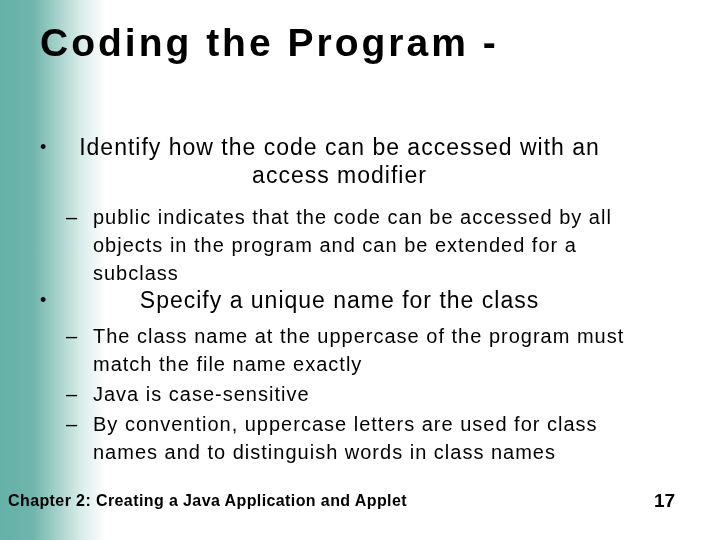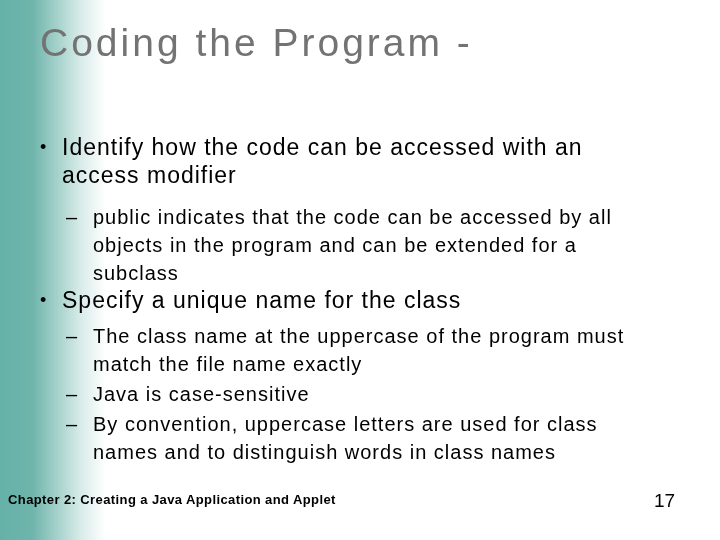--- a/index.html
+++ b/index.html
@@ -23,45 +23,45 @@
     width: 108px;
     height: 540px;
     background: linear-gradient(90deg, #65b1a8 0%, #6fb5ac 30%, #d9ece9 75%, #ffffff 98%);
   }
   .title {
     position: absolute;
     left: 40px;
     top: 19px;
     margin: 0;
     font-size: 39px;
-    font-weight: 400;
+    font-weight: 700;
     line-height: 48px;
     letter-spacing: 3px;
-    color: #737373;
+    color: #000000;
   }
   .title-line { display: block; white-space: nowrap; }
 
   .row {
     position: absolute;
     display: flex;
     align-items: flex-start;
   }
   .lvl1 {
     left: 40px;
     font-size: 23px;
     line-height: 28px;
     letter-spacing: 1px;
   }
   .lvl1 .glyph {
     flex: 0 0 22px;
     width: 22px;
     font-size: 18px;
     line-height: 28px;
   }
-  .lvl1 .txt { width: 555px; }
+  .lvl1 .txt { width: 555px; text-align: center; }
 
   .sublist {
     position: absolute;
     left: 66px;
     font-size: 20px;
     line-height: 28px;
     letter-spacing: 1px;
   }
   .subrow {
     display: flex;
@@ -78,31 +78,31 @@
   .pos-s1 { top: 203px; }
   .pos-b2 { top: 286px; }
   .pos-s2 { top: 322px; }
 
   .bold { font-weight: 400; }
 
   .footer-chapter {
     position: absolute;
     left: 8px;
     top: 492px;
-    font-size: 13px;
+    font-size: 16px;
     font-weight: 700;
     letter-spacing: 0.4px;
     white-space: nowrap;
   }
   .footer-page {
     position: absolute;
     left: 654px;
     top: 490px;
     font-size: 19px;
-    font-weight: 400;
+    font-weight: 700;
   }
 </style>
 </head>
 <body>
 
 <div class="slide">
 
   <div class="stripe"></div>
 
   <h1 class="title">

